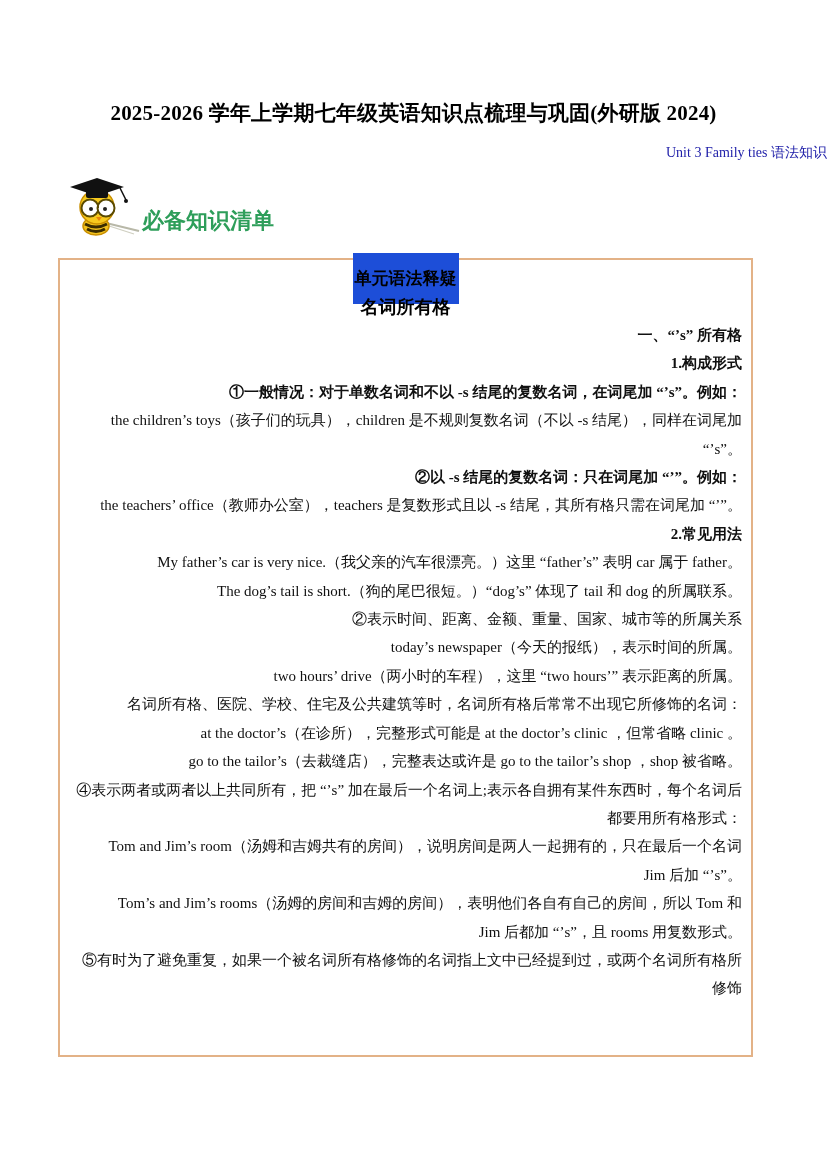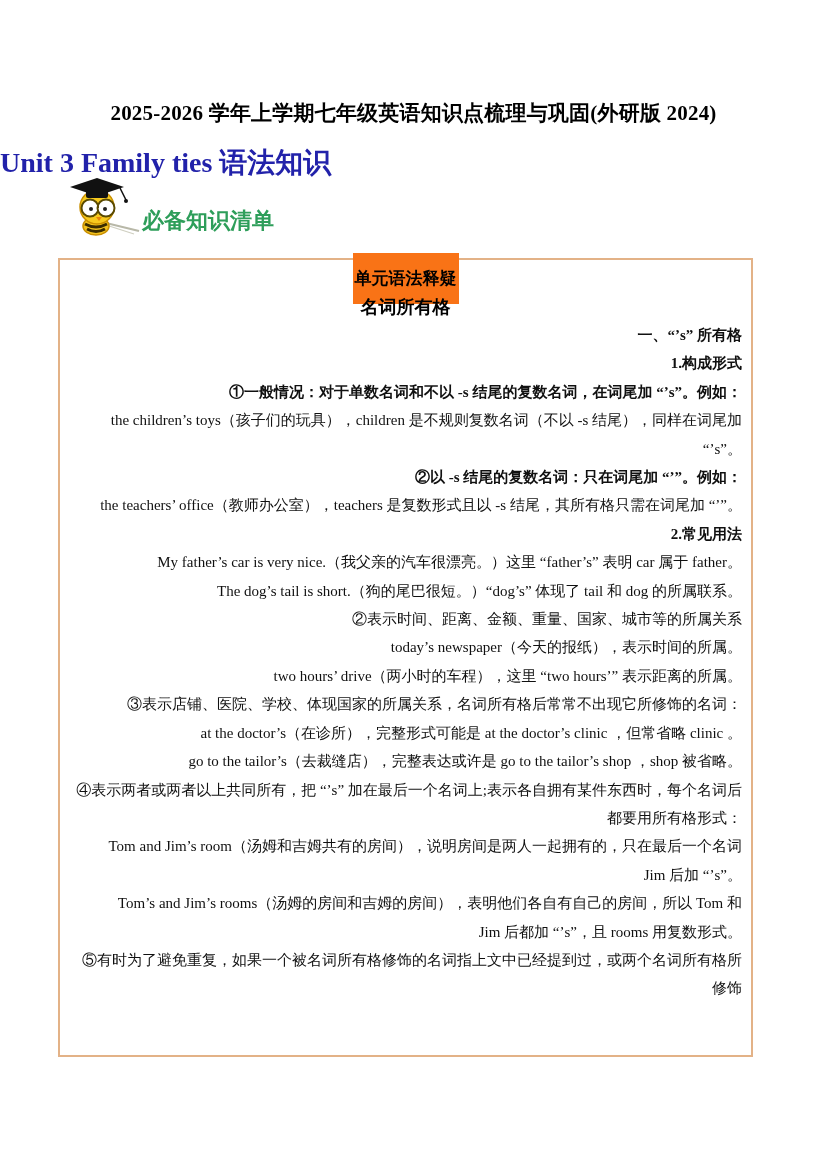--- a/index.html
+++ b/index.html
@@ -7,38 +7,38 @@
     position:relative; width:827px; height:1169px; background:#ffffff;
     font-family:"Liberation Serif","DejaVu Serif",serif; color:#000;
     overflow:hidden;
   }
   .title {
     position:absolute; top:99px; left:0; width:100%;
     text-align:center; font-size:21px; font-weight:bold; letter-spacing:0.2px;
   }
   .subtitle {
     position:absolute; top:144px; left:0; width:100%;
-    text-align:left; font-size:28px; font-weight:bold; color:#2222aa;
+    text-align:right; font-size:14px; font-weight:normal; color:#2222aa;
   }
   .mascot-row {
     position:absolute; top:176px; left:60px;
     display:flex; align-items:flex-end;
   }
   .badge {
     font-family:"Liberation Sans","DejaVu Sans",sans-serif;
     font-size:22px; font-weight:bold; color:#2e9e5a; margin-left:2px;
   }
   .content-box {
     position:absolute; top:258px; left:58px; width:695px; min-height:799px;
     box-sizing:border-box; border:2px solid #e3b287; background:#ffffff;
     padding:5px 9px 8px 9px;
   }
   .box-heading { text-align:center; line-height:28px; margin:0; }
   .box-heading .hl {
-    background:#f97316; font-weight:bold; font-size:17px; padding:16px 2px;
+    background:#1d4ed8; font-weight:bold; font-size:17px; padding:16px 2px;
   }
   .box-subheading {
     text-align:center; font-weight:bold; font-size:18px; line-height:28px; margin:0;
   }
   p.line {
     margin:0; font-size:15px; line-height:28.4px; color:#101010;
     word-break:break-word;
     text-align:right;
   }
   p.b  { font-weight:bold; }
@@ -93,21 +93,21 @@
     <p class="line b">①一般情况：对于单数名词和不以 -s 结尾的复数名词，在词尾加 “’s”。例如：</p>
     <p class="line ex">the children’s toys（孩子们的玩具），children 是不规则复数名词（不以 -s 结尾），同样在词尾加 “’s”。</p>
     <p class="line b">②以 -s 结尾的复数名词：只在词尾加 “’”。例如：</p>
     <p class="line ex">the teachers’ office（教师办公室），teachers 是复数形式且以 -s 结尾，其所有格只需在词尾加 “’”。</p>
     <p class="line b">2.常见用法</p>
     <p class="line ex">My father’s car is very nice.（我父亲的汽车很漂亮。）这里 “father’s” 表明 car 属于 father。</p>
     <p class="line ex">The dog’s tail is short.（狗的尾巴很短。）“dog’s” 体现了 tail 和 dog 的所属联系。</p>
     <p class="line">②表示时间、距离、金额、重量、国家、城市等的所属关系</p>
     <p class="line ex">today’s newspaper（今天的报纸），表示时间的所属。</p>
     <p class="line ex">two hours’ drive（两小时的车程），这里 “two hours’” 表示距离的所属。</p>
-    <p class="line">③表示店铺、医院、学校、体现国家的所属关系，名词所有格后常常不出现它所修饰的名词：</p>
+    <p class="line">名词所有格、医院、学校、住宅及公共建筑等时，名词所有格后常常不出现它所修饰的名词：</p>
     <p class="line ex">at the doctor’s（在诊所），完整形式可能是 at the doctor’s clinic ，但常省略 clinic 。</p>
     <p class="line ex">go to the tailor’s（去裁缝店），完整表达或许是 go to the tailor’s shop ，shop 被省略。</p>
     <p class="line">④表示两者或两者以上共同所有，把 “’s” 加在最后一个名词上;表示各自拥有某件东西时，每个名词后都要用所有格形式：</p>
     <p class="line ex">Tom and Jim’s room（汤姆和吉姆共有的房间），说明房间是两人一起拥有的，只在最后一个名词 Jim 后加 “’s”。</p>
     <p class="line ex">Tom’s and Jim’s rooms（汤姆的房间和吉姆的房间），表明他们各自有自己的房间，所以 Tom 和 Jim 后都加 “’s”，且 rooms 用复数形式。</p>
     <p class="line">⑤有时为了避免重复，如果一个被名词所有格修饰的名词指上文中已经提到过，或两个名词所有格所修饰</p>
   </div>
 
 </div>
 

